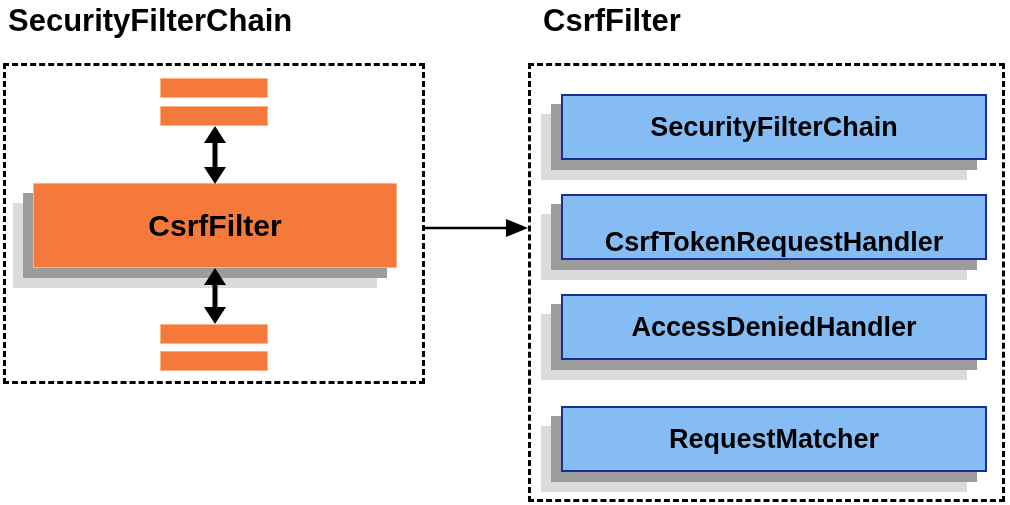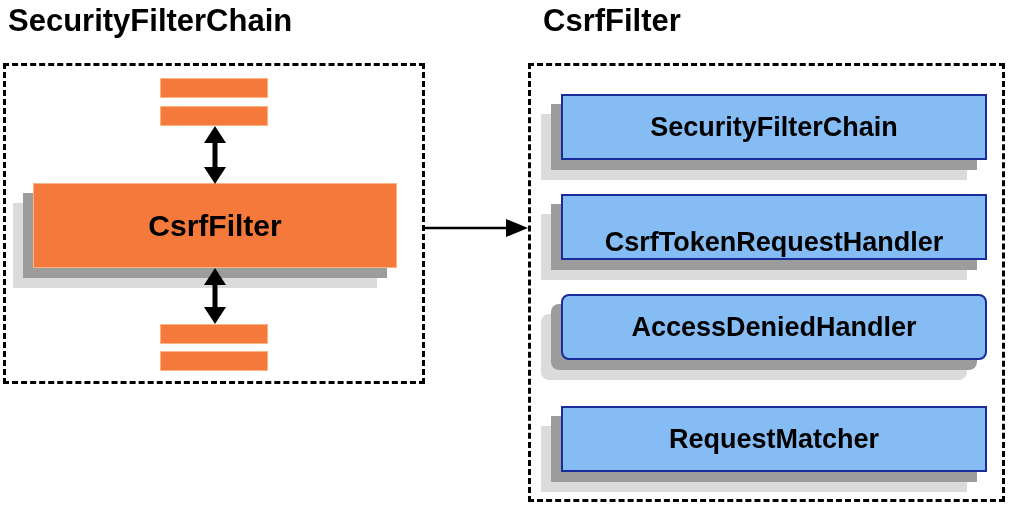--- a/index.html
+++ b/index.html
@@ -80,21 +80,21 @@
                 -20px 20px 0 var(--shadow-light, #DBDBDB);
     display: flex;
     align-items: center;
     justify-content: center;
     font-size: 27px;
     font-weight: bold;
     color: #000;
   }
   #component-1 { top: 94px; }
   #component-2 { top: 194px; align-items: flex-end; }
-  #component-3 { top: 294px; border-radius: 8px; }
+  #component-3 { top: 294px; }
   #component-4 { top: 392px; margin-top: 14px; }
 
   .arrow-svg { position: absolute; display: block; }
   #arrow-top    { left: 202px; top: 126px; }
   #arrow-bottom { left: 202px; top: 268px; }
   #arrow-flow   { left: 423px; top: 218px; }
 </style>
 </head>
 <body>
 

